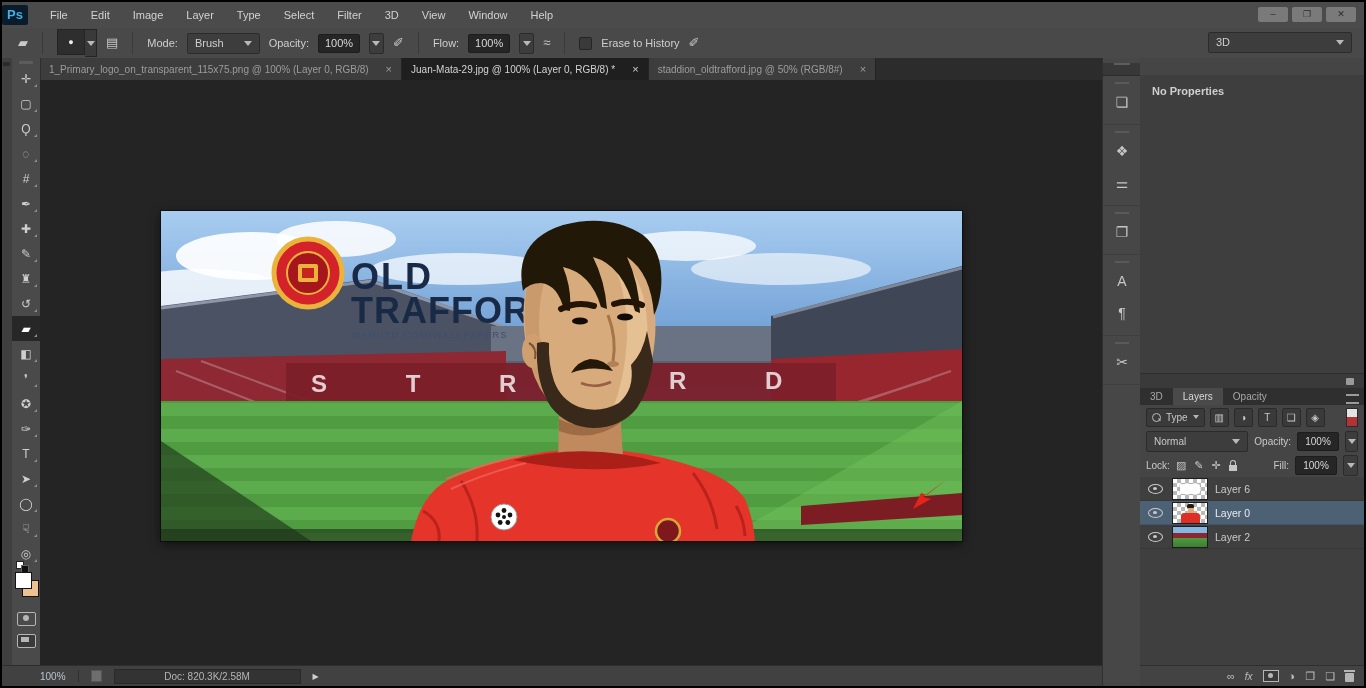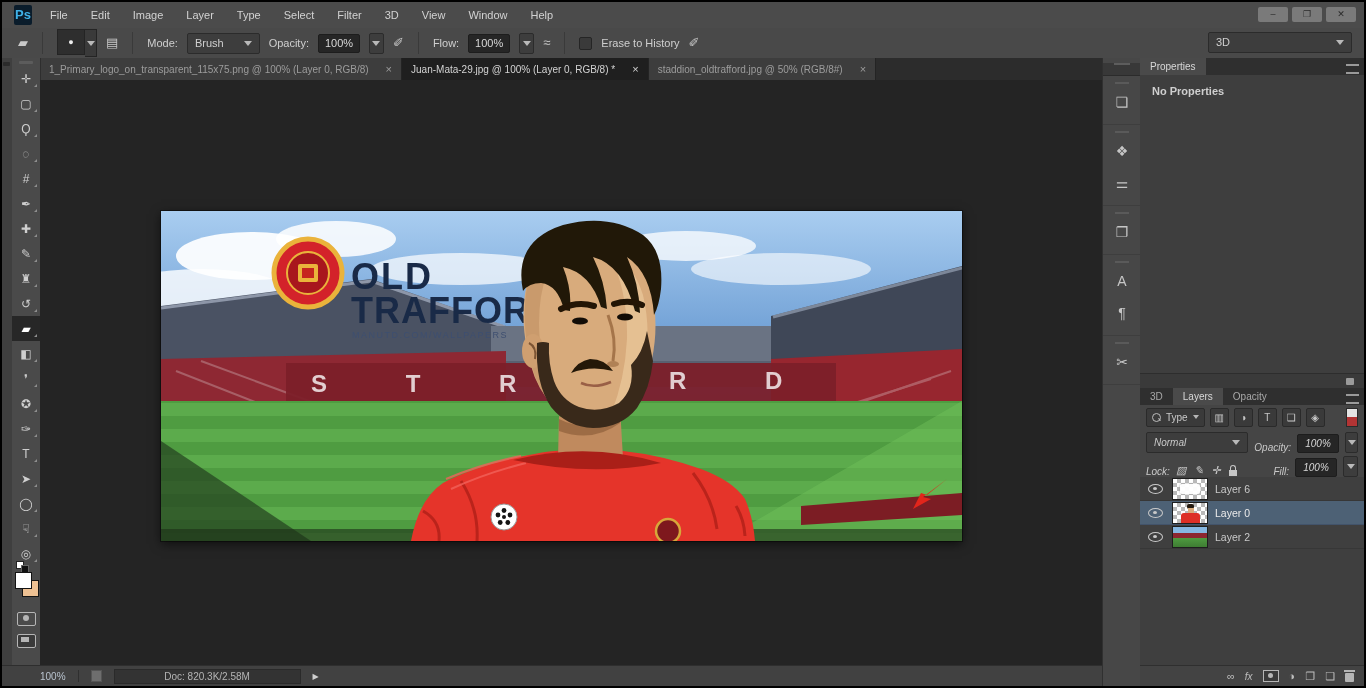--- a/index.html
+++ b/index.html
@@ -2,21 +2,21 @@
 <html><head>
 <meta charset="utf-8">
 <style>
   html,body{margin:0;padding:0;background:#000;width:1366px;height:688px;overflow:hidden;
     font-family:"Liberation Sans",sans-serif;}
   .r{position:absolute;}
   .window{position:absolute;inset:0;border:2px solid #000;background:#4a4a4a;overflow:hidden;}
 
   
   .titlebar{left:0;right:0;top:0;height:26px;background:#4b4b4b;border-bottom:1px solid #333;}
-  .pslogo{left:12px;top:3px;width:18px;height:20px;background:#0a1c2b;color:#3fb2e8;
+  .pslogo{left:0;top:3px;width:26px;height:20px;background:#0a1c2b;color:#3fb2e8;
     font-weight:bold;font-size:13px;text-align:center;line-height:20px;border-radius:2px;}
   .menus{left:48px;top:0;height:26px;display:flex;align-items:center;gap:23px;
     color:#d2d2d2;font-size:11px;}
   .menus span{cursor:default;}
   .winctl{right:8px;top:5px;display:flex;gap:4px;}
   .winbtn{width:30px;height:15px;background:#7a7a7a;border-radius:2px;color:#2a2a2a;
     font-size:9px;text-align:center;line-height:15px;}
 
   
   .optbar{top:26px;height:30px;left:0;right:0;background:#494949;border-bottom:1px solid #2a2a2a;
@@ -98,21 +98,21 @@
   .kindsel{display:inline-flex;align-items:center;gap:5px;background:#3a3a3a;border:1px solid #2a2a2a;
     border-radius:2px;height:17px;padding:0 5px;}
   .kindpin{width:7px;height:7px;border:1px solid #bbb;border-radius:50%;position:relative;}
   .kindpin::after{content:"";position:absolute;left:5px;top:5px;width:3px;height:1px;background:#bbb;transform:rotate(45deg);}
   .smallcaret{width:0;height:0;border:3px solid transparent;border-top:4px solid #b5b5b5;margin-top:3px;}
   .filtericon{width:17px;height:17px;background:#3a3a3a;border:1px solid #2a2a2a;border-radius:2px;
     display:flex;align-items:center;justify-content:center;font-size:10px;color:#c6c6c6;}
   .filterswitch{margin-left:auto;width:10px;height:17px;border:1px solid #2a2a2a;display:flex;flex-direction:column;}
   .fsw-top{flex:1;background:#e4e4e4;}
   .fsw-bot{flex:1;background:#b23434;}
-  .blendrow,.lockrow{height:24px;display:flex;align-items:flex-end;gap:6px;padding:0 6px;font-size:10px;color:#c9c9c9;font-style:italic;}
+  .blendrow,.lockrow{height:24px;display:flex;align-items:center;gap:6px;padding:0 6px;font-size:10px;color:#c9c9c9;}
   .blendsel{width:102px;justify-content:space-between;}
   .lockicons{display:flex;gap:8px;align-items:center;font-size:11px;color:#c6c6c6;}
   .lockglyph{cursor:default;}
   .lockcss{width:8px;height:6px;background:#c6c6c6;position:relative;margin-top:5px;}
   .lockcss::before{content:"";position:absolute;left:1px;top:-5px;width:4px;height:4px;
     border:1.5px solid #c6c6c6;border-bottom:none;border-radius:3px 3px 0 0;}
   .pushright{margin-left:auto;}
   .layerlist{position:absolute;top:89px;bottom:20px;left:0;right:0;background:#3f3f3f;}
   .lrow{height:23px;display:flex;align-items:center;gap:7px;padding-left:5px;
     border-bottom:1px solid #373737;font-size:10.5px;color:#c9c9c9;}
@@ -404,24 +404,20 @@
     </div>
     <div class="dockgroup">
       <div class="griplet"></div>
       <div class="dockicon">✂</div>
     </div>
   </div>
 
   <div class="r rightcol">
 
     <div class="r props">
-      <div class="paneltabs">
-        <span class="ptab active">Properties</span>
-        <span class="pmenu"></span>
-      </div>
       <div class="propsbody">
         <div class="noprops">No Properties</div>
       </div>
       <div class="propsfoot">
         <span class="propstrash"></span>
       </div>
     </div>
 
     <div class="layerswrap">
       <div class="paneltabs">

